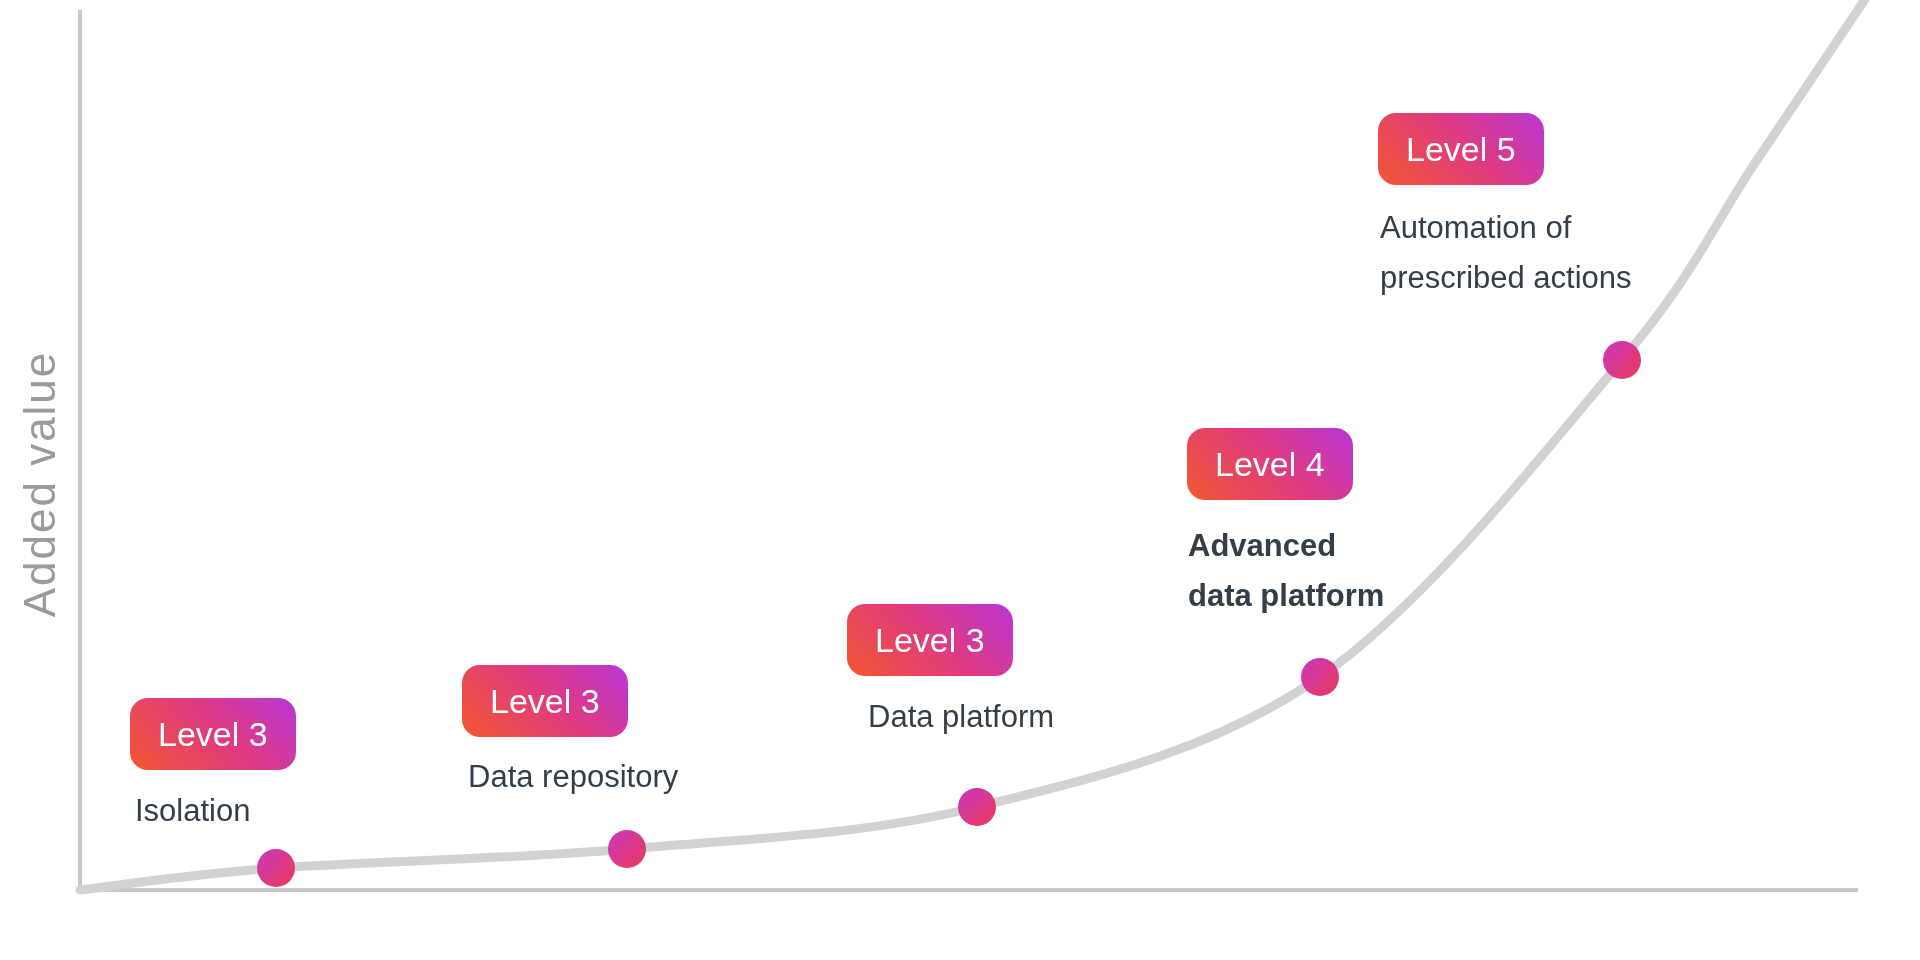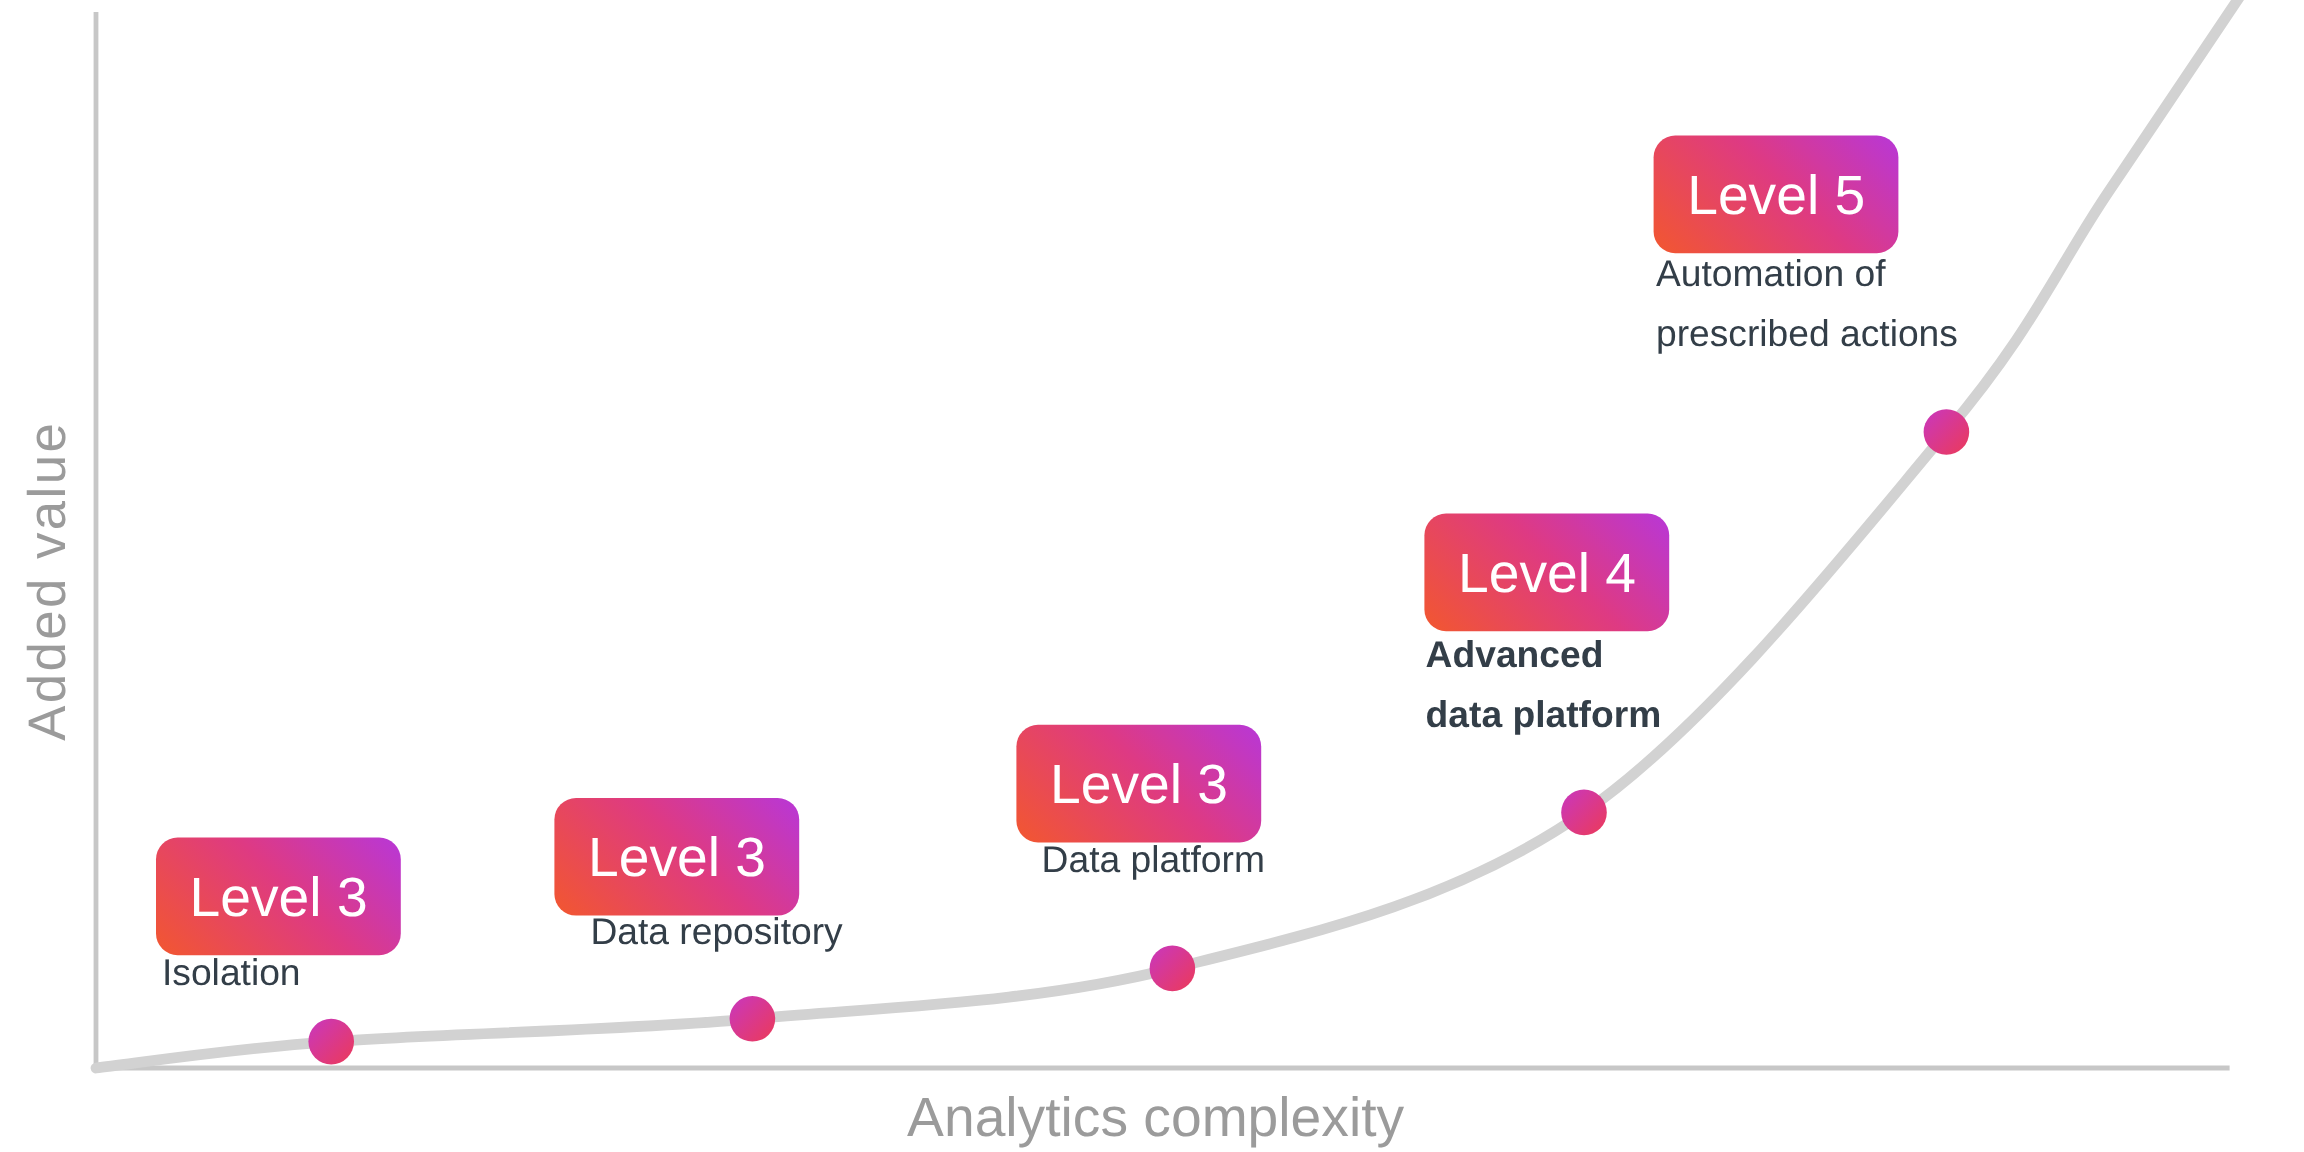--- a/index.html
+++ b/index.html
@@ -19,26 +19,26 @@
     stroke: var(--curve-color, #d2d2d2);
     stroke-width: 9;
     stroke-linecap: round;
   }
 
   .badge {
     position: absolute;
     display: flex;
     align-items: center;
     justify-content: center;
-    height: 98px;
+    height: 72px;
     padding: 0 28px;
     box-sizing: border-box;
     border-radius: 18px;
     color: #ffffff;
-    font-size: 46px;
+    font-size: 34px;
     white-space: nowrap;
     background: linear-gradient(45deg,
       var(--badge-g1, #f2572f) 0%,
       var(--badge-g2, #de3a83) 55%,
       var(--badge-g3, #b837d7) 100%);
   }
 
   .caption {
     position: absolute;
     color: var(--caption-color, #333e48);
@@ -88,36 +88,35 @@
       </g>
   </svg>
 
   <div>
     <div class="badge" style="left: 130px; top: 698px;">Level 3</div>
     <div class="caption" style="left: 135px; top: 786px;">Isolation</div>
   </div>
 
   <div>
     <div class="badge" style="left: 462px; top: 665px;">Level 3</div>
-    <div class="caption" style="left: 492px; top: 752px;">Data repository</div>
+    <div class="caption" style="left: 468px; top: 752px;">Data repository</div>
   </div>
 
   <div>
     <div class="badge" style="left: 847px; top: 604px;">Level 3</div>
     <div class="caption" style="left: 868px; top: 692px;">Data platform</div>
   </div>
 
   <div>
     <div class="badge" style="left: 1187px; top: 428px;">Level 4</div>
     <div class="caption" style="left: 1188px; top: 521px; font-weight: bold;">Advanced
 data platform</div>
   </div>
 
   <div>
     <div class="badge" style="left: 1378px; top: 113px;">Level 5</div>
     <div class="caption" style="left: 1380px; top: 203px;">Automation of
 prescribed actions</div>
   </div>
 
   <div id="ylabel" class="axis-label">Added value</div>
-  <div id="xlabel" class="axis-label">Analytics complexity</div>
 
 </div>
 
 </body></html>

